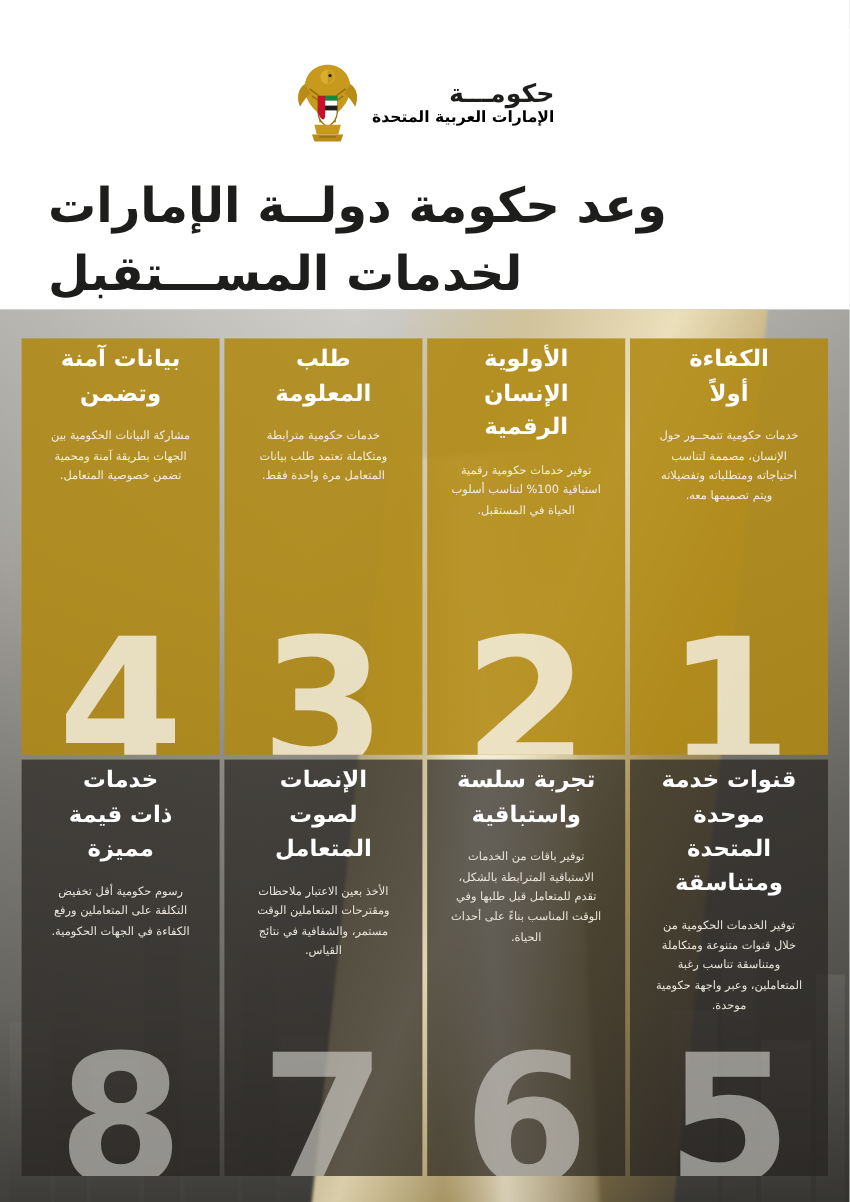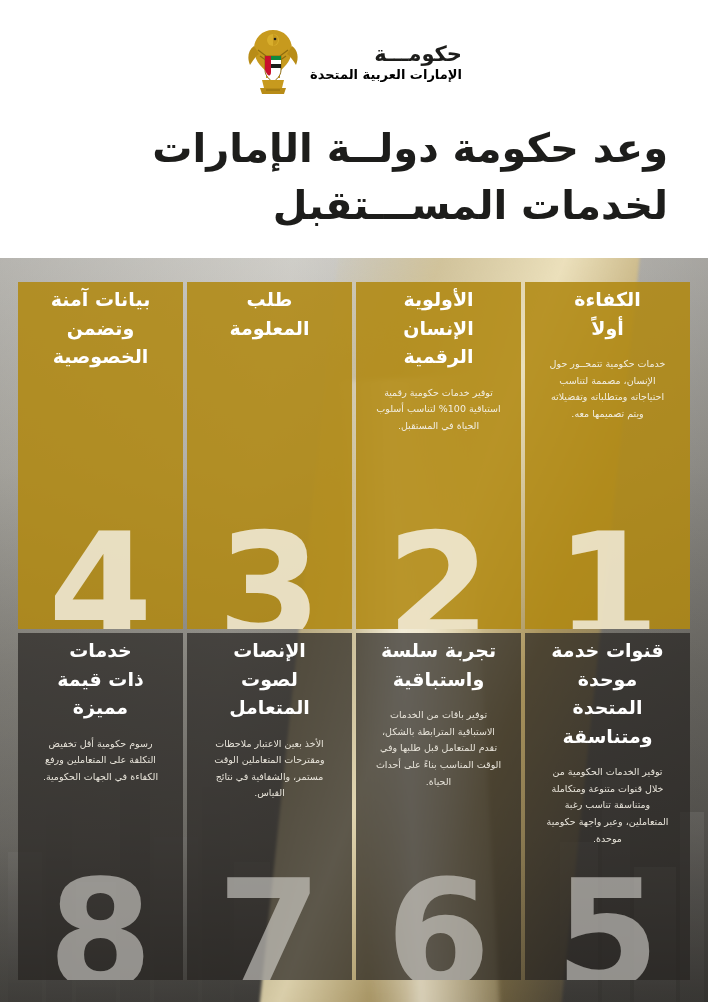--- a/index.html
+++ b/index.html
@@ -13,20 +13,21 @@
     position: relative;
     overflow: hidden;
     font-family: "DejaVu Sans", "Liberation Sans", sans-serif;
   }
 
   
   .header {
     height: 258px;
     background: #ffffff;
     position: relative;
+    margin-top: 24px;
   }
   .logo-block {
     display: flex;
     flex-direction: row;
     align-items: center;
     justify-content: center;
     gap: 10px;
     padding-top: 26px;
   }
   .emblem {
@@ -44,21 +45,21 @@
     color: #1d1d1b;
     letter-spacing: 1px;
   }
   .logo-text .line2 {
     font-size: 13px;
     font-weight: bold;
     color: #000000;
   }
 
   .main-title {
-    text-align: right;
+    text-align: left;
     margin-top: 22px;
     color: #1d1d1b;
     font-weight: bold;
     font-size: 40px;
     line-height: 1.42;
     letter-spacing: 0.5px;
     padding: 0 40px;
   }
   .main-title .t-line {
     display: block;
@@ -257,29 +258,30 @@
       </div>
       <div class="card-desc">توفير خدمات حكومية رقمية استباقية 100% لتناسب أسلوب الحياة في المستقبل.</div>
       <div class="card-num">2</div>
     </div>
 
     <div class="card gold">
       <div class="card-title">
         <div>طلب</div>
         <div>المعلومة</div>
       </div>
+      <div class="card-desc">خدمات حكومية مترابطة ومتكاملة تعتمد طلب بيانات المتعامل مرة واحدة فقط.</div>
       <div class="card-num">3</div>
     </div>
 
     <div class="card gold">
       <div class="card-title">
         <div>بيانات آمنة</div>
         <div>وتضمن</div>
-        <div>الخصوصية</div>
-      </div>
+      </div>
+      <div class="card-desc">مشاركة البيانات الحكومية بين الجهات بطريقة آمنة ومحمية تضمن خصوصية المتعامل.</div>
       <div class="card-num">4</div>
     </div>
 
     <div class="card dark">
       <div class="card-title">
         <div>قنوات خدمة</div>
         <div>موحدة</div>
         <div>المتحدة</div>
         <div>ومتناسقة</div>
       </div>

